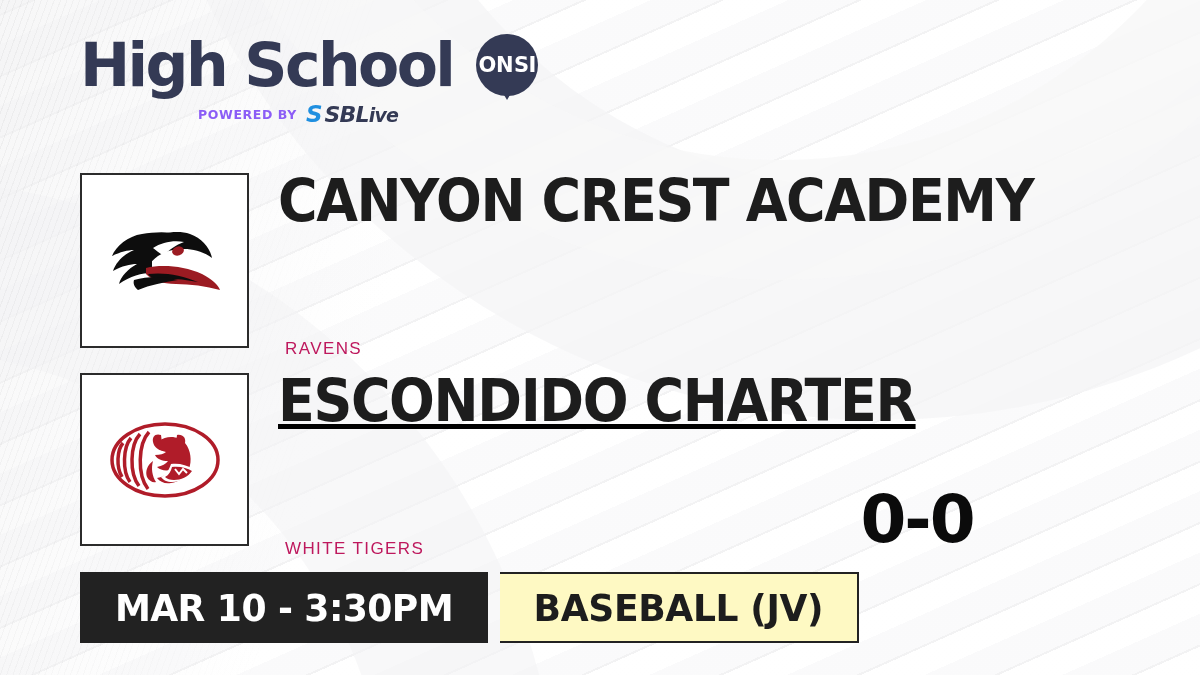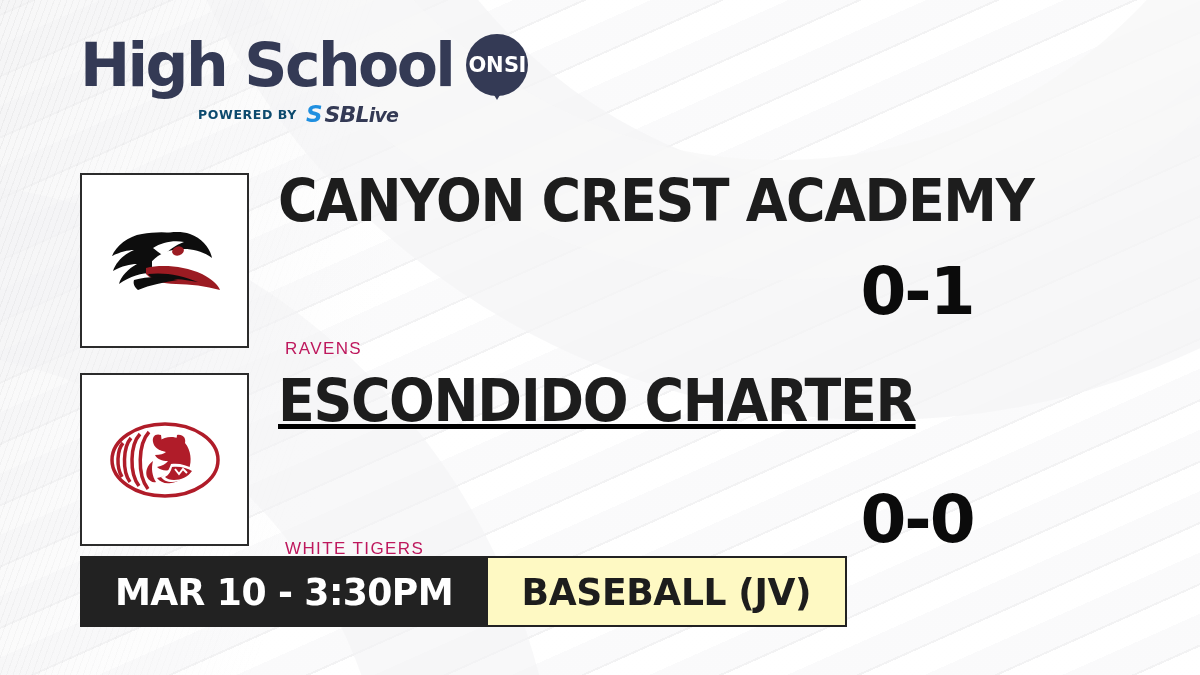--- a/index.html
+++ b/index.html
@@ -79,21 +79,21 @@
     background:linear-gradient(118deg, #f1f1f2 0%, rgba(246,246,247,0) 72%);
     transform:rotate(-9deg);
   }
 
   
   #masthead {
     position:absolute;
     left:80px; top:34px;
     width:430px;
   }
-  .wordmark-row { display:flex; align-items:center; gap:13px; }
+  .wordmark-row { display:flex; align-items:center; gap:23px; }
 
   .wordmark {
     font-family:"DejaVu Sans", sans-serif;
     font-weight:700;
     font-size:60px;
     line-height:.98;
     letter-spacing:-2.6px;
     color:#343a55;
     white-space:nowrap;
   }
@@ -140,21 +140,21 @@
     display:flex; align-items:center;
     gap:9px;
     margin-top:7px;
     padding-left:118px;
   }
   .powered-label {
     font-family:"DejaVu Sans", sans-serif;
     font-weight:700;
     font-size:12.5px;
     letter-spacing:.6px;
-    color:#0c4a6e;
+    color:#8b5cf6;
   }
   .sblive { display:flex; align-items:center; gap:3px; }
   .sblive-mark {
     font-family:"DejaVu Sans", sans-serif;
     font-weight:700;
     font-style:italic;
     font-size:23px;
     line-height:1;
     color:#1f8fe0;
     letter-spacing:-1px;
@@ -225,24 +225,25 @@
     color:#0b0b0b;
     text-align:center;
     width:170px;
   }
   #record-0 { top:259px; }
   #record-1 { top:466px;margin-top:21px; }
 
   
   #infobar {
     position:absolute;
-    left:80px; top:556px;
+    left:80px; top:572px;
     display:flex;
     align-items:stretch;
     height:71px;
+    gap:12px;
   }
   .bar-date {
     background:#222222;
     color:#ffffff;
     display:flex; align-items:center; justify-content:center;
     padding:0 26px;
     min-width:356px;
   }
   .bar-date span {
     font-family:"DejaVu Sans", sans-serif;
@@ -342,21 +343,20 @@
         <path d="M66 48 L70 53 L74 48 L78 52" fill="none" stroke="#ffffff" stroke-width="2"></path>
         <path d="M44 40 C42 47 43 55 47 61 C44 62 40 60 38 56 C36 51 38 44 44 40 Z" fill="#b01c29"></path>
       </svg>
     </div>
     <div class="team-text">
       <div class="team-name">ESCONDIDO CHARTER</div>
     </div>
     <div class="team-mascot">WHITE TIGERS</div>
   </div>
 
-  <div class="record" id="record-0">0-1</div>
   <div class="record" id="record-1">0-0</div>
 
   <div id="infobar">
     <div class="bar-date">
       <span>MAR 10 - 3:30PM</span>
     </div>
     <div class="bar-sport">
       <span>BASEBALL (JV)</span>
     </div>
   </div>

